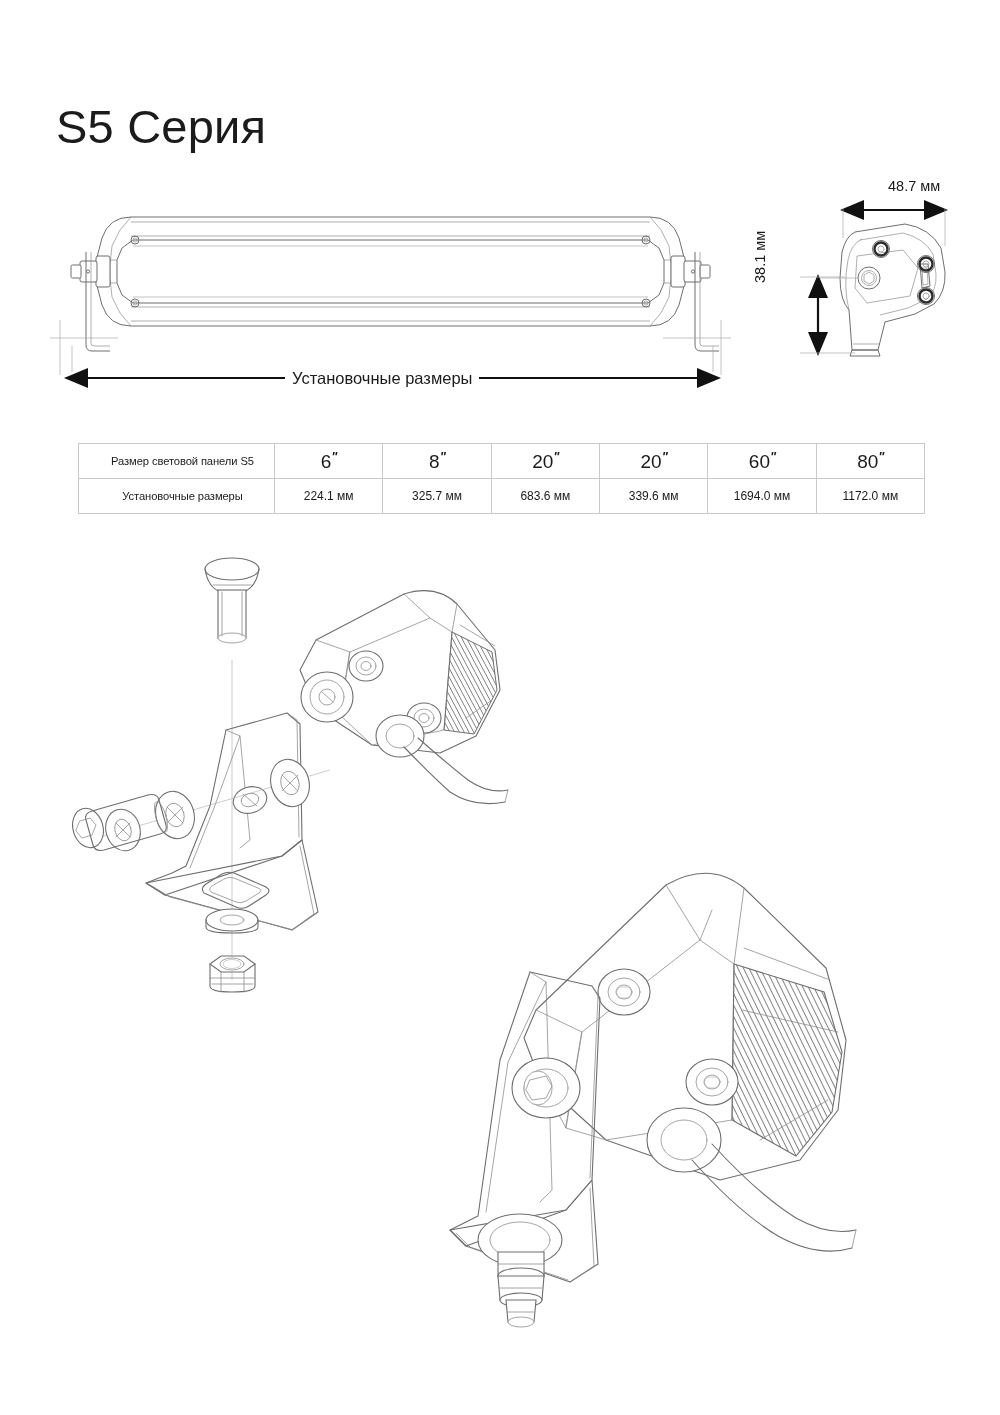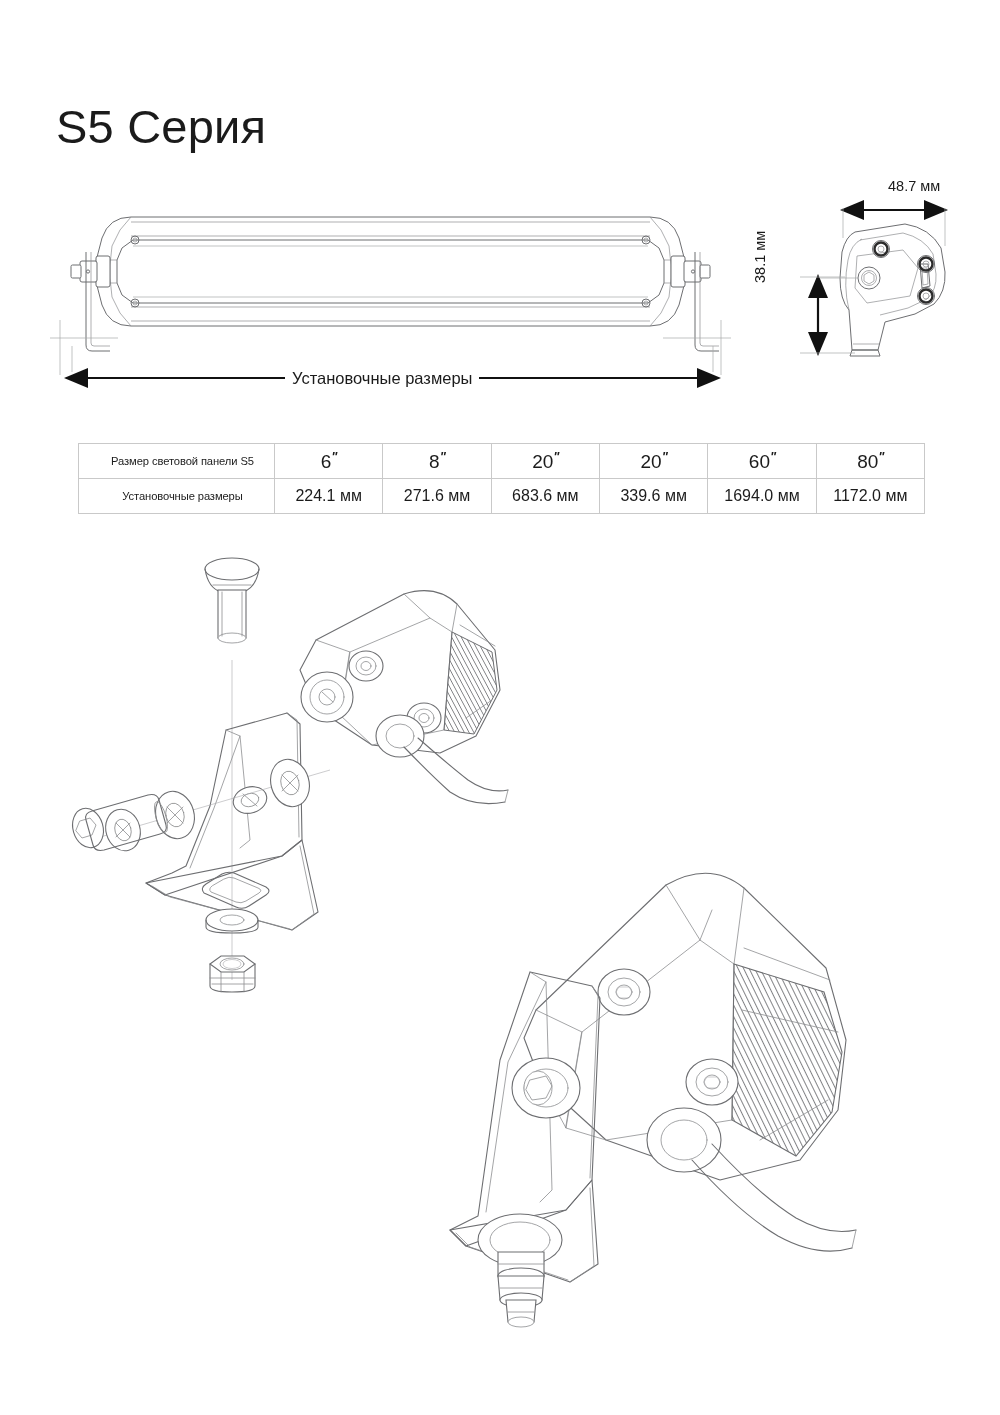--- a/index.html
+++ b/index.html
@@ -101,21 +101,21 @@
     font-size: 19px;
     position: relative;
   }
   .size-cell .inch {
     font-size: 13px;
     vertical-align: super;
     letter-spacing: -1px;
     font-style: italic;
     font-weight: bold;
   }
-  .mm-cell { font-size: 16px; border-radius: 7px; }
+  .mm-cell { font-size: 12px; border-radius: 7px; }
 
   
   #assembly-svg {
     position: absolute;
     left: 0px;
     top: 540px;
   }
 
   svg { display: block; }
 </style>
@@ -263,21 +263,21 @@
         <td class="size-cell"><span>6</span><span class="inch">"</span></td>
         <td class="size-cell"><span>8</span><span class="inch">"</span></td>
         <td class="size-cell"><span>20</span><span class="inch">"</span></td>
         <td class="size-cell"><span>20</span><span class="inch">"</span></td>
         <td class="size-cell"><span>60</span><span class="inch">"</span></td>
         <td class="size-cell"><span>80</span><span class="inch">"</span></td>
       </tr>
       <tr>
         <td class="rowhead">Установочные размеры</td>
         <td class="mm-cell">224.1 мм</td>
-        <td class="mm-cell">271.6 мм</td>
+        <td class="mm-cell">325.7 мм</td>
         <td class="mm-cell">683.6 мм</td>
         <td class="mm-cell">339.6 мм</td>
         <td class="mm-cell">1694.0 мм</td>
         <td class="mm-cell">1172.0 мм</td>
       </tr>
     </tbody>
   </table>
 
   <svg id="assembly-svg" width="1000" height="830" viewBox="0 0 1000 830">
     <defs>

